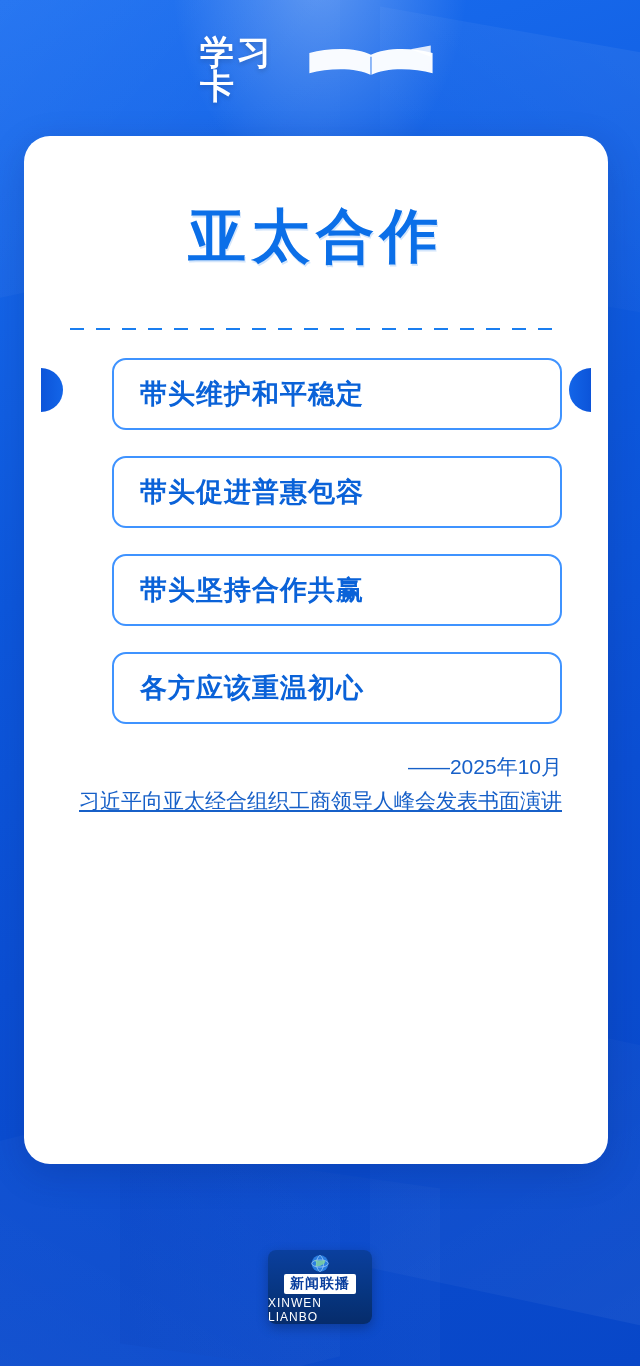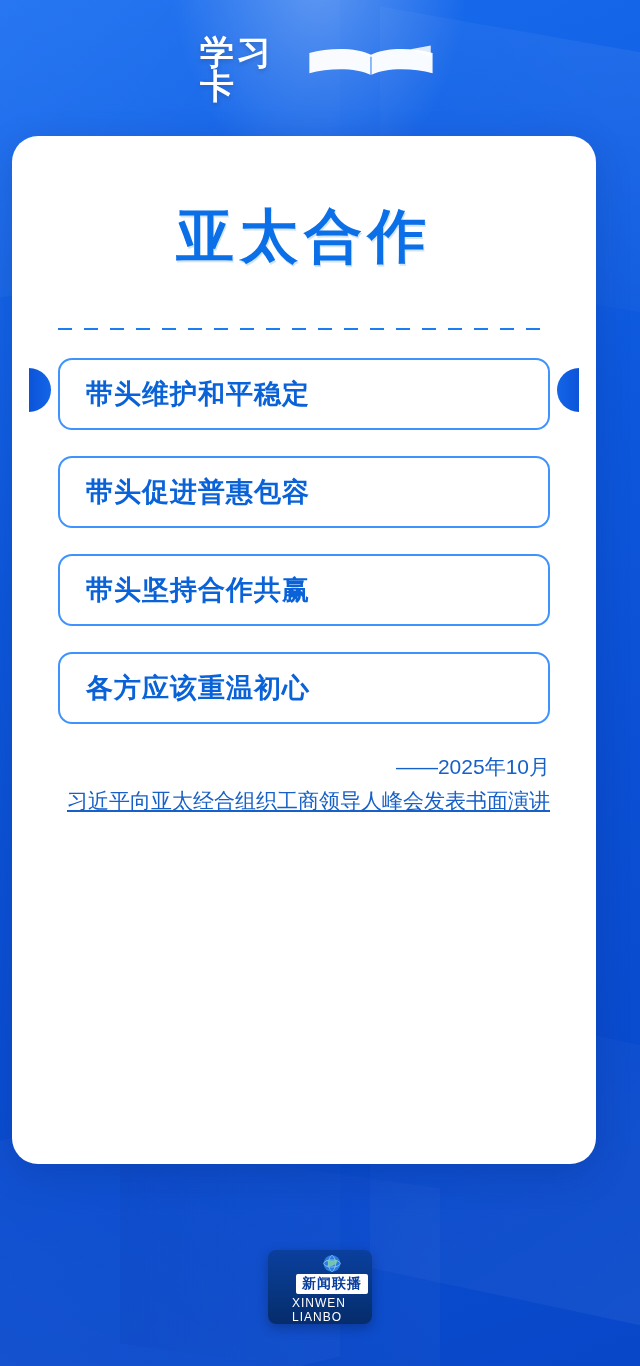--- a/index.html
+++ b/index.html
@@ -95,21 +95,21 @@
     font-family: "DejaVu Sans", "Liberation Sans", sans-serif;
     text-shadow: 0 2px 5px rgba(0,0,0,.18);
   }
   .brand-book {
     margin-top: 6px;
   }
 
   
   .card {
     position: absolute;
-    left: 12px;
+    left: 24px;
     top: 136px;
     width: 584px;
     height: 1028px;
     background: #ffffff;
     border-radius: 26px;
     box-shadow: 0 10px 36px rgba(0, 30, 90, .18);
   }
   
   .notch {
     position: absolute;
@@ -180,20 +180,21 @@
     display: flex;
     align-items: center;
     padding-left: 26px;
     box-sizing: border-box;
     color: #0a62d8;
     font-size: 27px;
     font-weight: bold;
     letter-spacing: 1px;
     margin-bottom: 26px;
     background: #ffffff;
+    margin-left: 42px;
   }
 
   .footer-source {
     margin-top: 18px;
     text-align: right;
     color: #1760c8;
     font-size: 21px;
     line-height: 34px;
   }
   .footer-desc {
@@ -215,21 +216,20 @@
     border-radius: 8px;
     background: linear-gradient(180deg, #0a3f9e 0%, #07357f 60%, #062c6b 100%);
     box-shadow: 0 4px 12px rgba(0,0,0,.25);
     display: flex;
     flex-direction: column;
     align-items: center;
     justify-content: flex-start;
     padding-top: 4px;
     box-sizing: border-box;
     overflow: hidden;
-    padding-left: 24px;
   }
   .badge-globe {
     width: 44px;
     height: 32px;
   }
   .badge-cn {
     margin-top: 1px;
     background: #ffffff;
     color: #0a3f9e;
     font-size: 14px;

